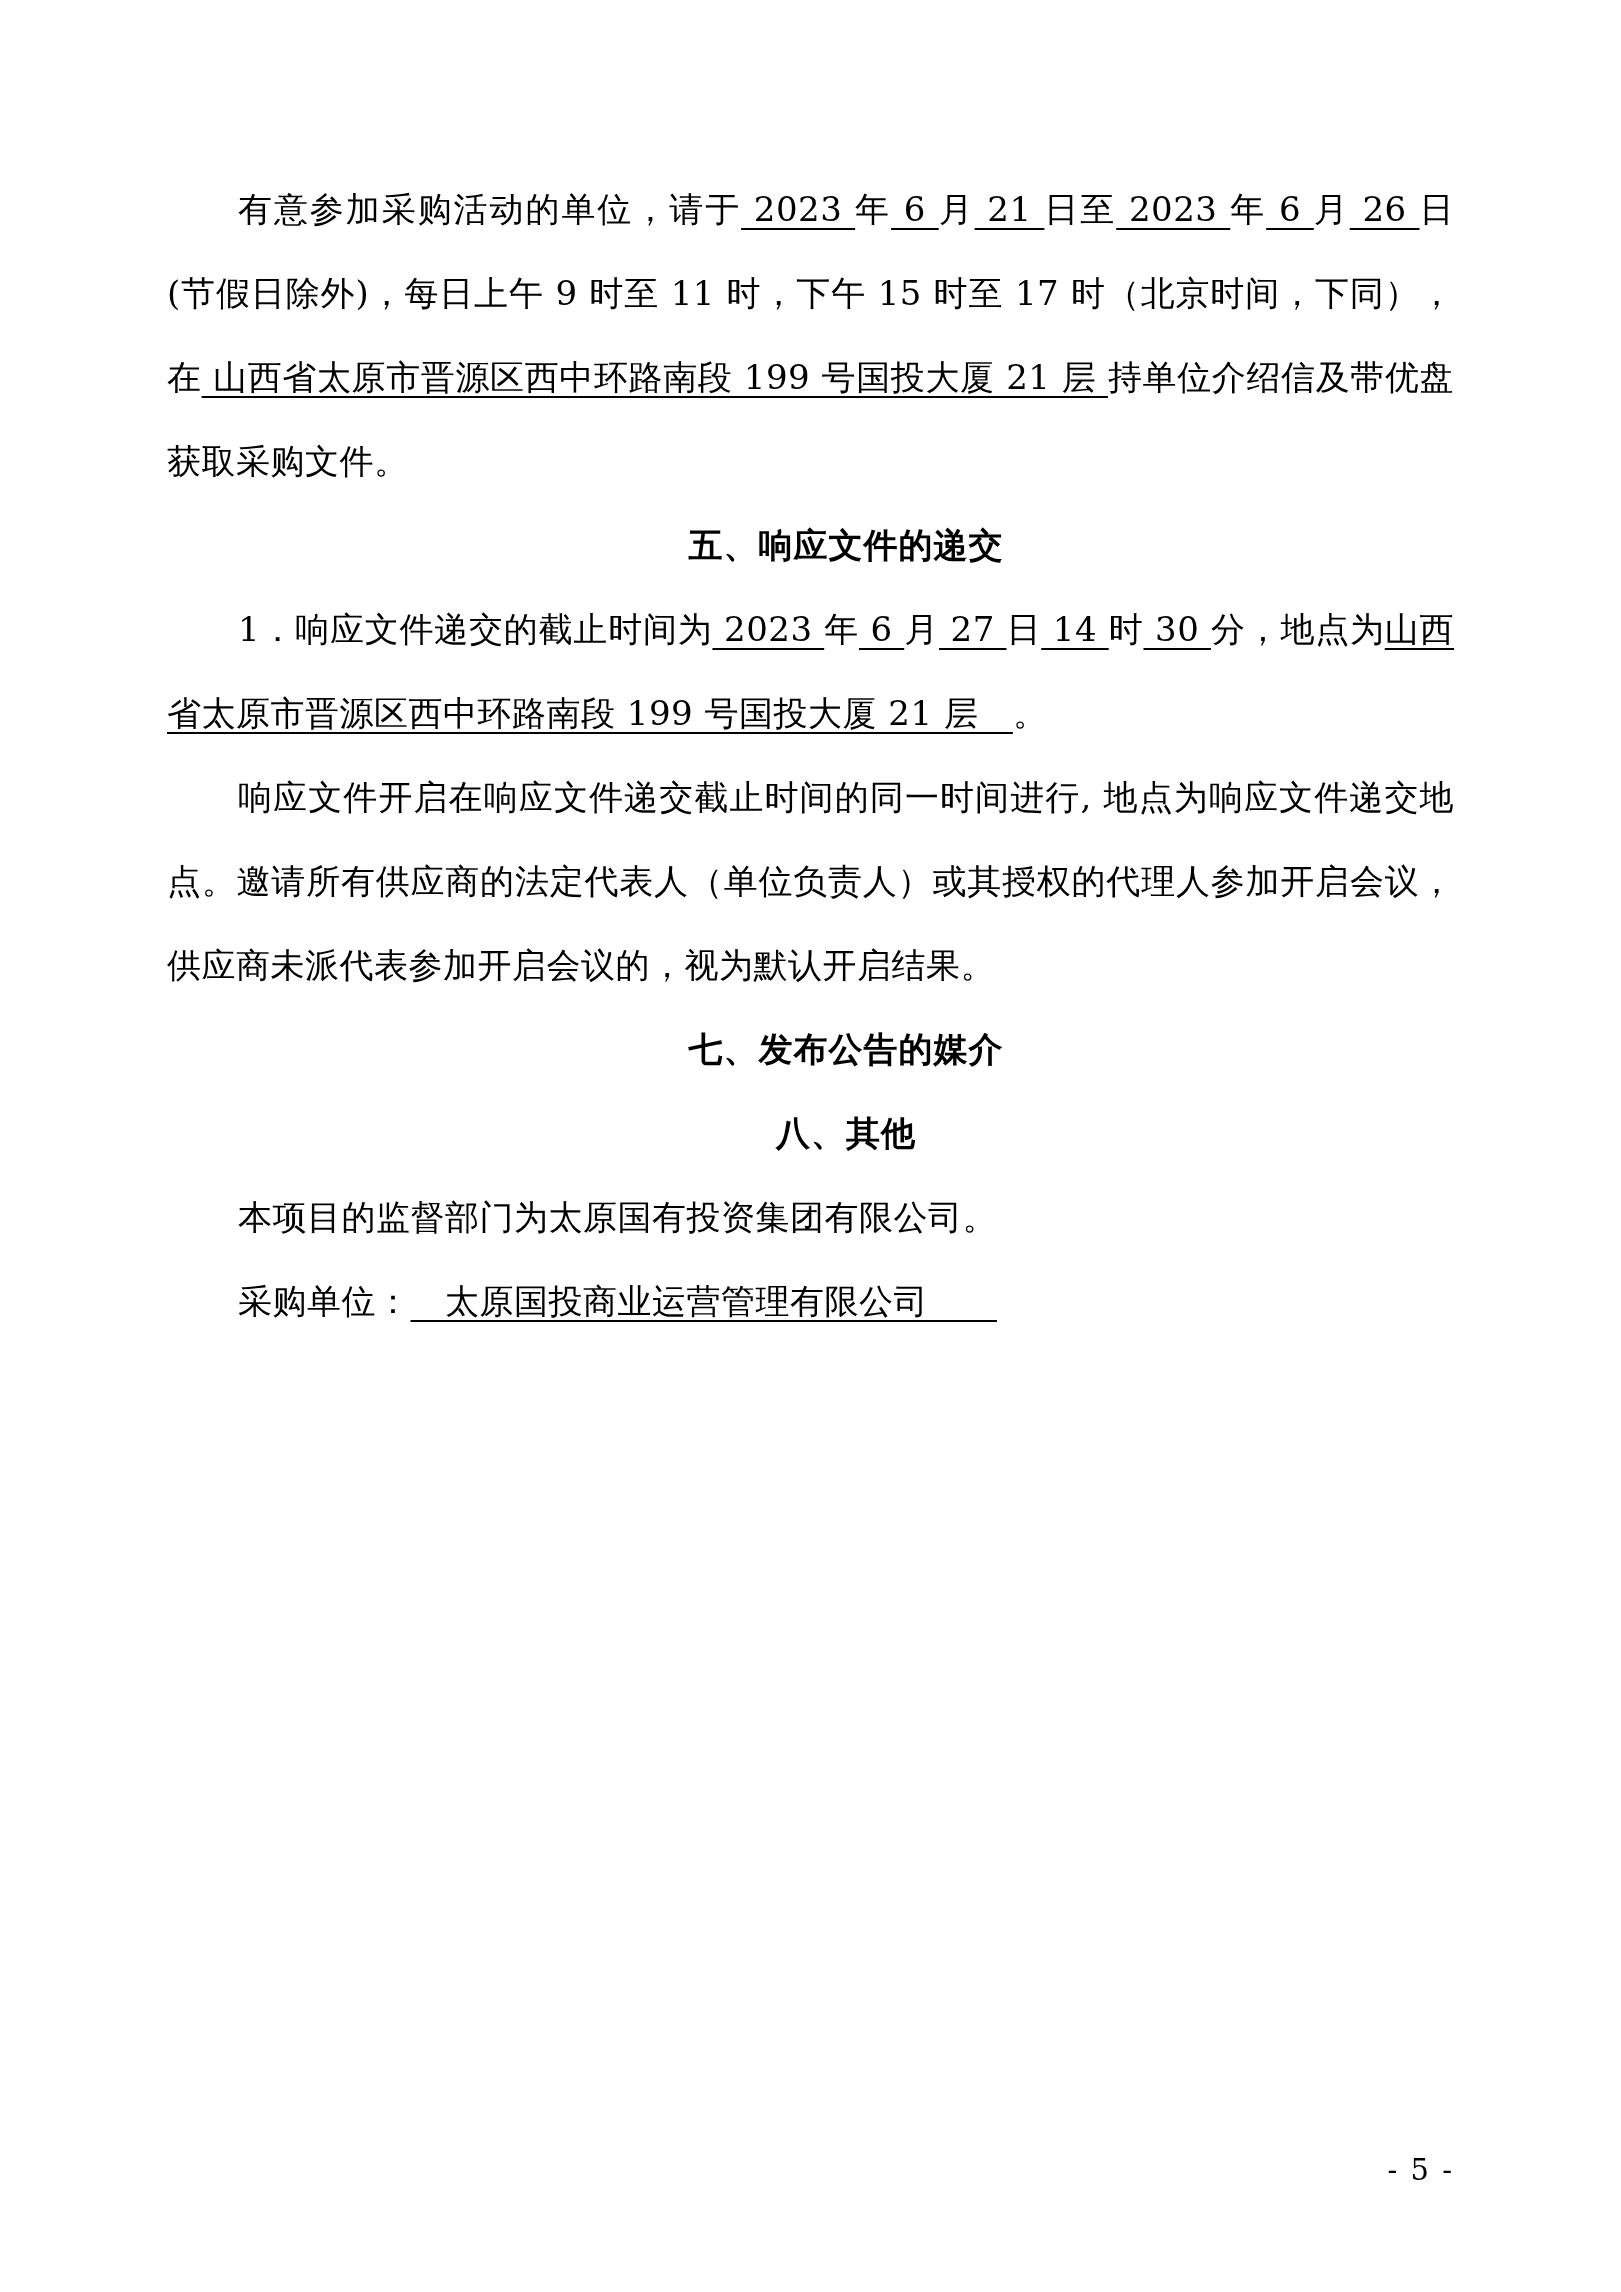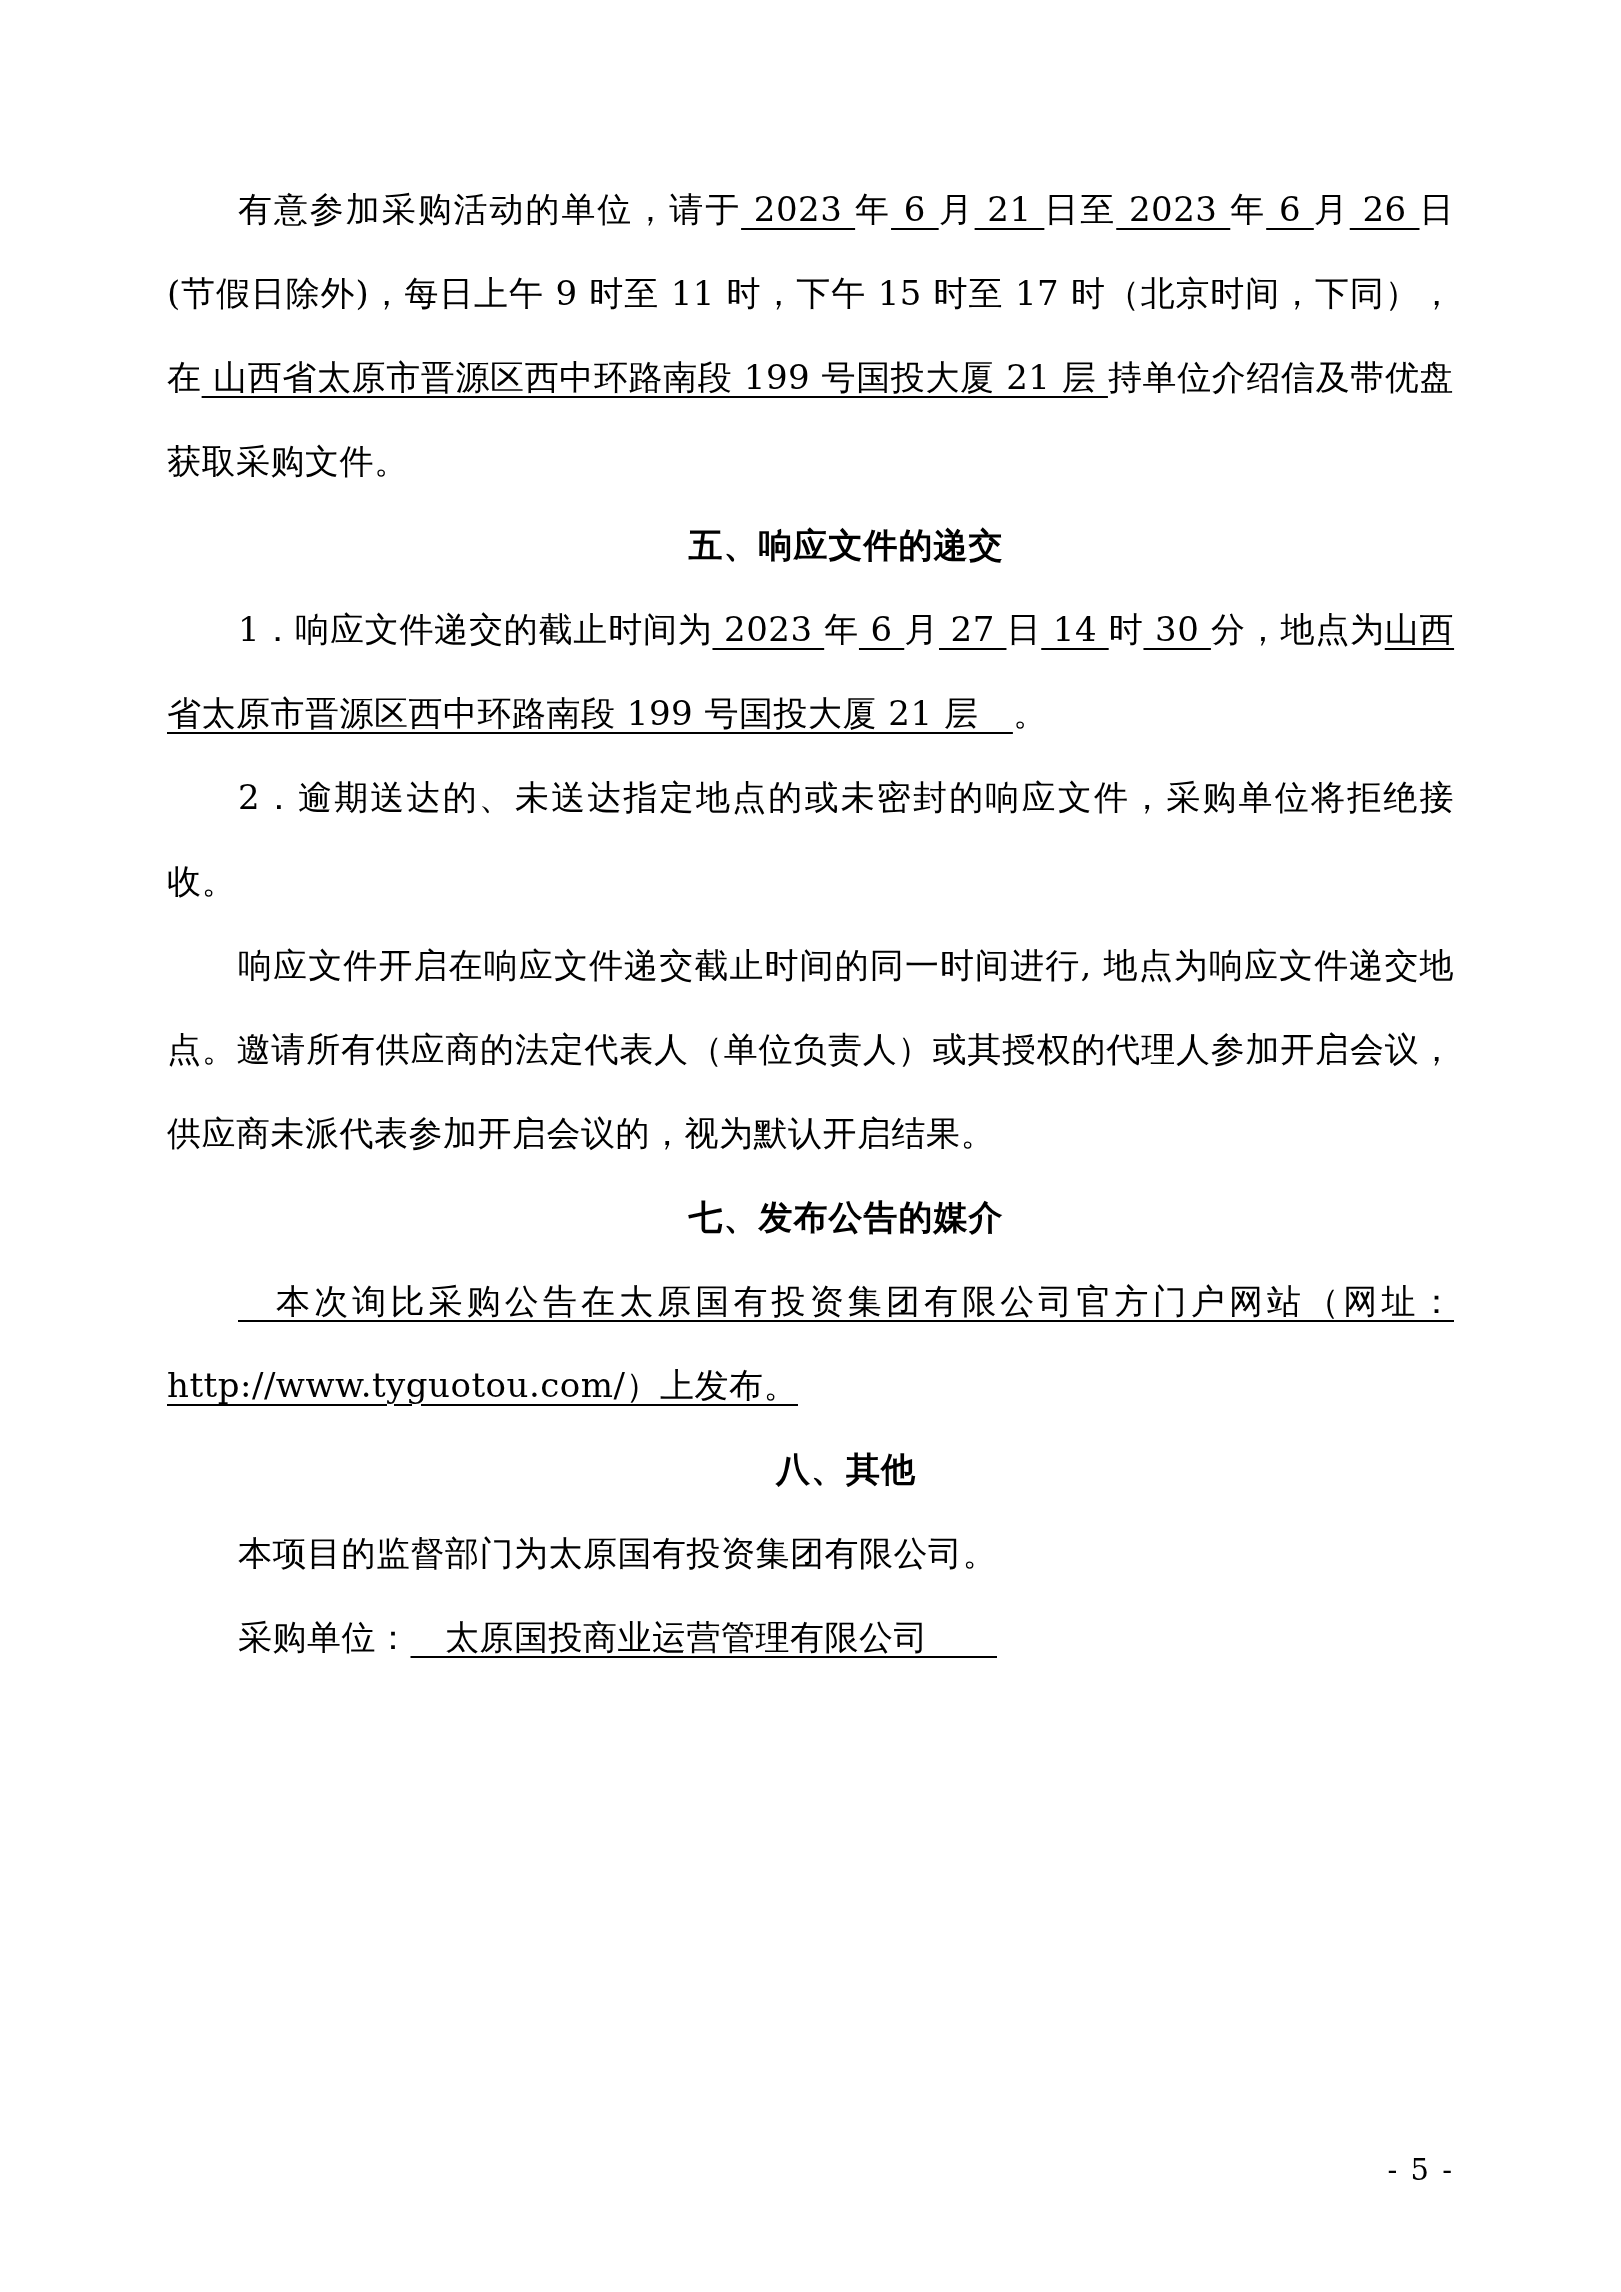--- a/index.html
+++ b/index.html
@@ -58,24 +58,22 @@
   }
 </style>
 </head>
 <body>
 
 <div class="page">
   <div id="content">
       <p class="body-text indent"><span>有意参加采购活动的单位，请于</span><span class="u"> 2023 </span><span>年</span><span class="u"> 6 </span><span>月</span><span class="u"> 21 </span><span>日至</span><span class="u"> 2023 </span><span>年</span><span class="u"> 6 </span><span>月</span><span class="u"> 26 </span><span>日(节假日除外)，每日上午 9 时至 11 时，下午 15 时至 17 时（北京时间，下同），在</span><span class="u"> 山西省太原市晋源区西中环路南段 199 号国投大厦 21 层 </span><span>持单位介绍信及带优盘获取采购文件。</span></p>
       <p class="heading">五、响应文件的递交</p>
       <p class="body-text indent"><span>1．响应文件递交的截止时间为</span><span class="u"> 2023 </span><span>年</span><span class="u"> 6 </span><span>月</span><span class="u"> 27 </span><span>日</span><span class="u"> 14 </span><span>时</span><span class="u"> 30 </span><span>分，地点为</span><span class="u">山西省太原市晋源区西中环路南段 199 号国投大厦 21 层　</span><span>。</span></p>
-      <p class="body-text indent"><span>2．逾期送达的、未送达指定地点的或未密封的响应文件，采购单位将拒绝接收。</span></p>
       <p class="body-text indent"><span>响应文件开启在响应文件递交截止时间的同一时间进行, 地点为响应文件递交地点。邀请所有供应商的法定代表人（单位负责人）或其授权的代理人参加开启会议，供应商未派代表参加开启会议的，视为默认开启结果。</span></p>
       <p class="heading">七、发布公告的媒介</p>
-      <p class="body-text indent"><span class="u">　本次询比采购公告在太原国有投资集团有限公司官方门户网站（网址：http://www.tyguotou.com/）上发布。</span></p>
       <p class="heading">八、其他</p>
       <p class="body-text indent"><span>本项目的监督部门为太原国有投资集团有限公司。</span></p>
       <p class="body-text indent"><span>采购单位：</span><span class="u">　太原国投商业运营管理有限公司　　</span></p>
     </div>
 </div>
 
 <div class="footer">- 5 -</div>
 
 
 </body></html>

